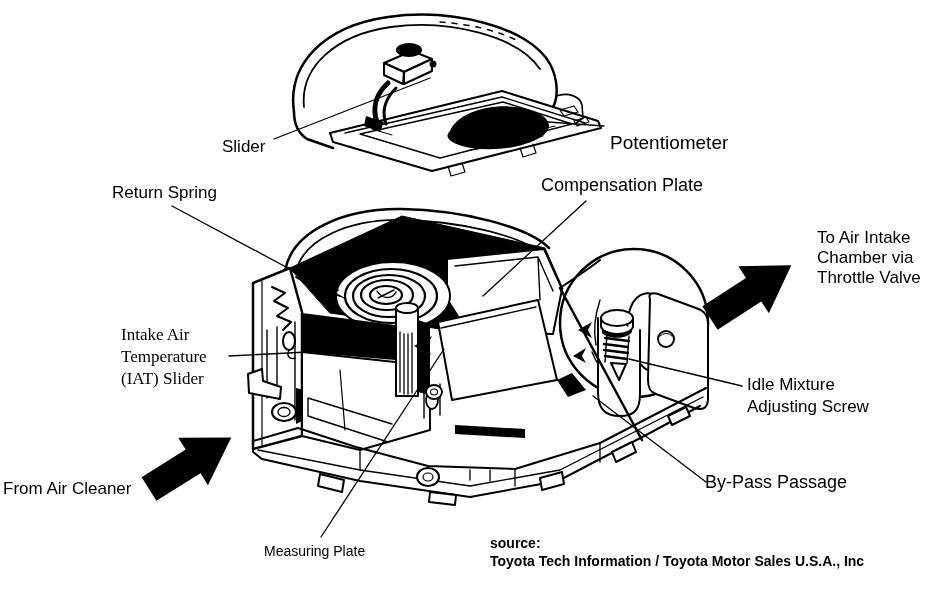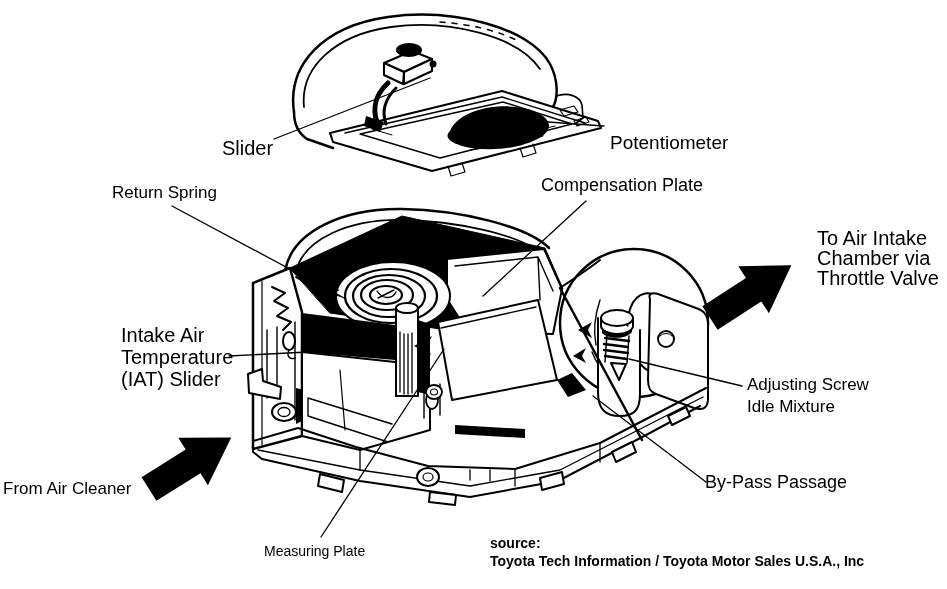--- a/index.html
+++ b/index.html
@@ -4,21 +4,21 @@
 <style>
   html,body{margin:0;padding:0;background:#fff;}
   .stage{
     position:relative;width:947px;height:589px;background:#ffffff;
     overflow:hidden;font-family:"Liberation Sans", sans-serif;color:#000;
   }
   .stage svg{position:absolute;left:0;top:0;}
   .lbl{position:absolute;white-space:nowrap;color:#000;}
   .lbl span{display:block;}
   .fs14{font-size:14px;}
-  .fs15{font-size:20px;}
+  .fs15{font-size:17px;}
   .fs17{font-size:17px;}
   .fs18{font-size:18px;}
   .fs19{font-size:19px;}
   .lh20 span{line-height:20px;}
   .lh22 span{line-height:22px;}
   .src{font-weight:bold;font-size:14px;line-height:18px;}
 </style>
 </head>
 <body>
 
@@ -197,39 +197,39 @@
   </div>
 
   <div class="lbl fs17" style="left:112px;top:183px;">
     <span>Return Spring</span>
   </div>
 
   <div class="lbl fs18" style="left:541px;top:175px;">
     <span>Compensation Plate</span>
   </div>
 
-  <div class="lbl fs15 lh22" style="left:121px;top:324px;">
+  <div class="lbl fs15 lh22" style="left:121px;top:324px;font-family:Liberation Serif, serif;">
     <span>Intake Air</span>
     <span>Temperature</span>
     <span>(IAT) Slider</span>
   </div>
 
   <div class="lbl fs17" style="left:3px;top:479px;">
     <span>From Air Cleaner</span>
   </div>
 
   <div class="lbl fs15 lh20" style="left:817px;top:228px;">
     <span>To Air Intake</span>
     <span>Chamber via</span>
     <span>Throttle Valve</span>
   </div>
 
   <div class="lbl fs17 lh22" style="left:747px;top:374px;">
+    <span>Idle Mixture</span>
     <span>Adjusting Screw</span>
-    <span>Idle Mixture</span>
   </div>
 
   <div class="lbl fs18" style="left:705px;top:472px;">
     <span>By-Pass Passage</span>
   </div>
 
   <div class="lbl fs14" style="left:241px;top:543px;margin-left:23px;">
     <span>Measuring Plate</span>
   </div>
 

